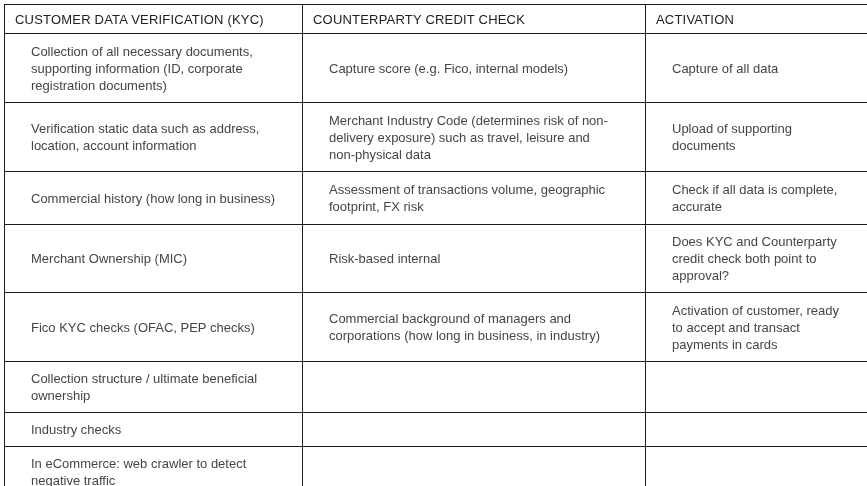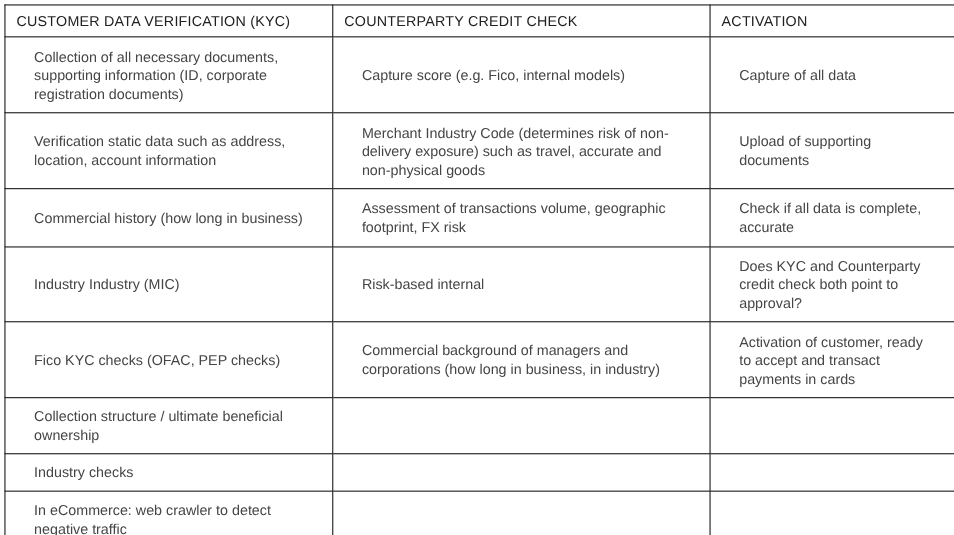--- a/index.html
+++ b/index.html
@@ -80,30 +80,30 @@
       </tr>
     </thead>
     <tbody>
       <tr>
         <td>Collection of all necessary documents, supporting information (ID, corporate registration documents)</td>
         <td>Capture score (e.g. Fico, internal models)</td>
         <td>Capture of all data</td>
       </tr>
       <tr>
         <td>Verification static data such as address, location, account information</td>
-        <td>Merchant Industry Code (determines risk of non-delivery exposure) such as travel, accurate and non-physical goods</td>
+        <td>Merchant Industry Code (determines risk of non-delivery exposure) such as travel, leisure and non-physical data</td>
         <td>Upload of supporting documents</td>
       </tr>
       <tr>
         <td>Commercial history (how long in business)</td>
         <td>Assessment of transactions volume, geographic footprint, FX risk</td>
         <td>Check if all data is complete, accurate</td>
       </tr>
       <tr>
-        <td>Industry Industry (MIC)</td>
+        <td>Merchant Ownership (MIC)</td>
         <td>Risk-based internal</td>
         <td>Does KYC and Counterparty credit check both point to approval?</td>
       </tr>
       <tr>
         <td>Fico KYC checks (OFAC, PEP checks)</td>
         <td>Commercial background of managers and corporations (how long in business, in industry)</td>
         <td>Activation of customer, ready to accept and transact payments in cards</td>
       </tr>
       <tr>
         <td>Collection structure / ultimate beneficial ownership</td>

